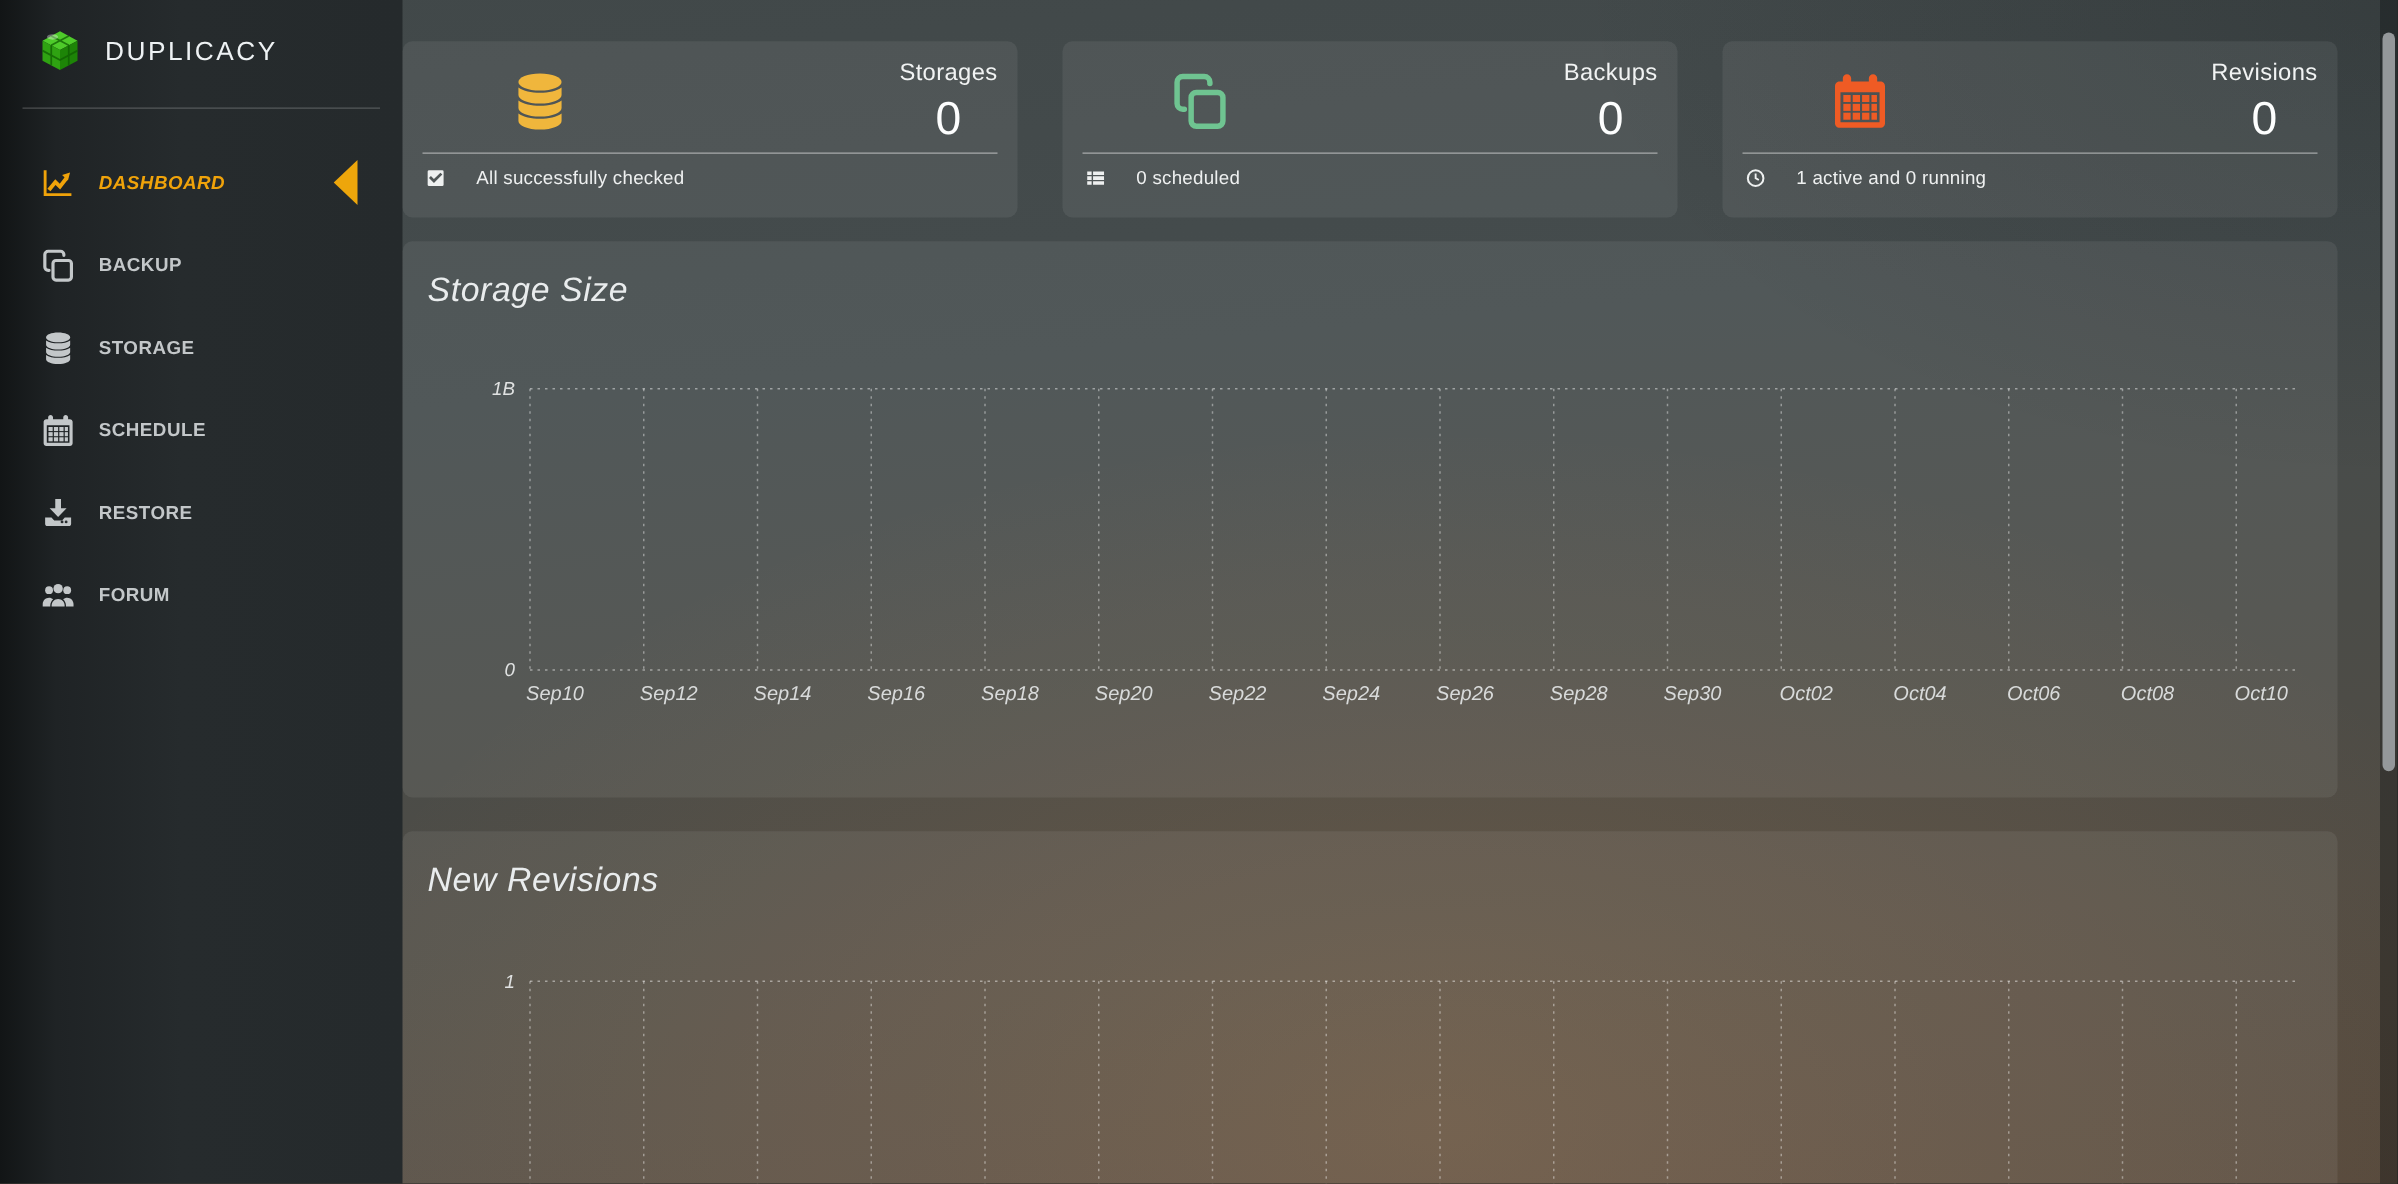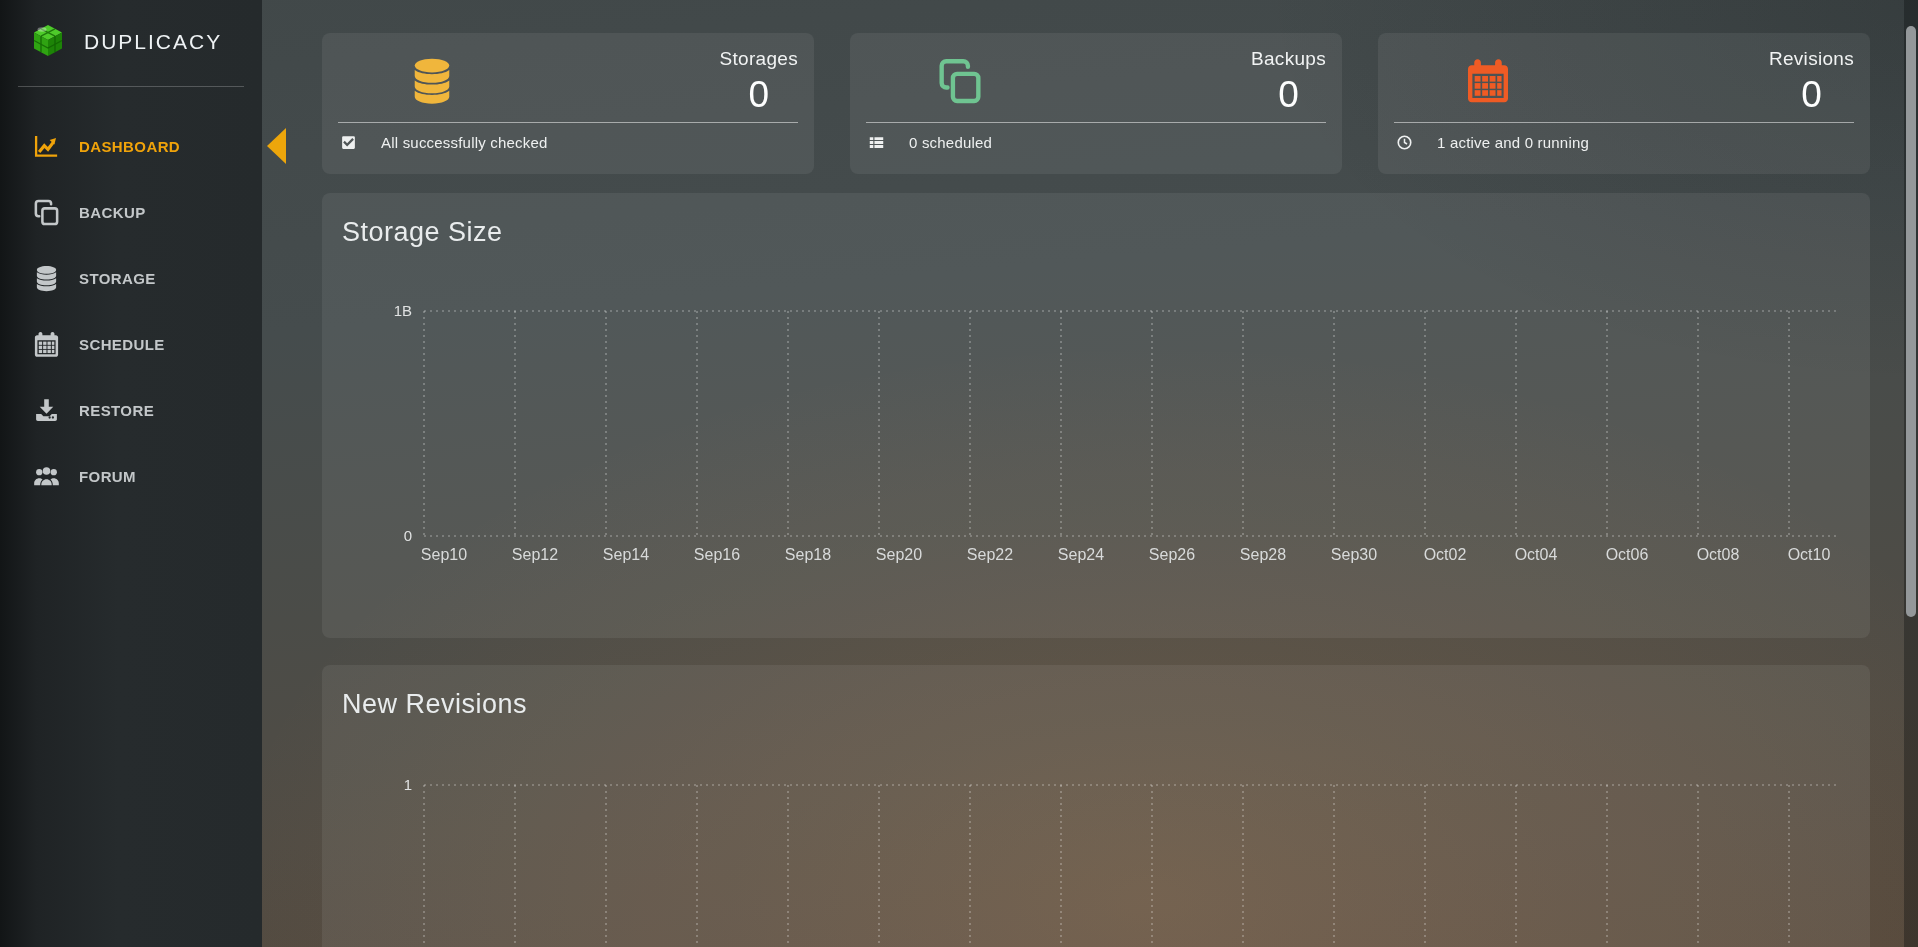--- a/index.html
+++ b/index.html
@@ -5,49 +5,49 @@
   html,body{margin:0;padding:0;background:#222;}
   .app{
     position:relative;width:1918px;height:947px;overflow:hidden;
     font-family:"Liberation Sans",sans-serif;
     background:
       radial-gradient(1500px 900px at 60% 95%, rgba(214,148,84,0.18), rgba(214,148,84,0) 62%),
       radial-gradient(1200px 700px at 100% 0%, rgba(10,16,18,0.22), rgba(10,16,18,0) 55%),
       linear-gradient(175deg,#414849 0%,#454c4d 32%,#4b4c48 58%,#514c44 78%,#55493d 100%);
   }
   
-  .sidebar{position:absolute;left:0;top:0;width:262px;height:947px;
+  .sidebar{position:absolute;left:0;top:0;width:322px;height:947px;
     background:linear-gradient(90deg,#121516 0%,#1f2325 14%,#262b2d 45%,#252a2c 100%);}
   .brand{position:absolute;left:28px;top:22px;display:flex;align-items:center;gap:16px;}
   .brand-name{font-size:21px;color:#eef2f4;letter-spacing:2px;}
   .logo{width:40px;height:40px;display:inline-block;}
   .brand-divider{position:absolute;left:18px;right:18px;top:86px;border-top:1px solid rgba(255,255,255,0.22);}
   .menu{position:absolute;left:0;right:0;top:113px;}
   .side-item{height:66px;display:flex;align-items:center;padding-left:30px;gap:17px;cursor:pointer;
     color:#c3c7c9;font-size:15px;font-weight:bold;letter-spacing:.4px;}
   .side-item .icon{width:32px;display:flex;justify-content:center;}
   .side-item svg{width:29px;height:29px;}
-  .side-item.active{color:#f0a30a;}
+  .side-item.active{color:#f0a30a;font-style:italic;}
   .arrow{position:absolute;left:267px;top:128px;width:0;height:0;
     border-top:18px solid transparent;border-bottom:18px solid transparent;border-right:19px solid #eda60b;}
   
   .stats{position:absolute;left:322px;top:33px;width:1548px;height:141px;display:flex;gap:36px;}
   .stat-card{position:relative;flex:1;background:rgba(238,244,244,0.075);border-radius:8px;}
   .stat-ico{position:absolute;left:85px;top:22px;}
   .stat-ico svg{width:50px;height:52px;}
   .stat-text{position:absolute;right:16px;top:15px;text-align:center;}
   .stat-label{font-size:19px;color:#f1f3f3;letter-spacing:.3px;}
   .stat-value{font-size:37px;color:#fdfefe;margin-top:6px;line-height:1;}
   .stat-divider{position:absolute;left:16px;right:16px;top:89px;border-top:1px solid rgba(255,255,255,0.5);}
   .stat-footer{position:absolute;left:18px;top:101px;display:flex;align-items:flex-end;gap:24px;
     color:#eef0f0;font-size:15px;letter-spacing:.2px;}
   .foot-ico{display:flex;}
   .foot-ico svg{width:17px;height:17px;}
   
-  .panel{position:absolute;left:322px;width:1548px;background:rgba(238,244,244,0.075);border-radius:8px;}
+  .panel{position:absolute;left:322px;width:1548px;background:rgba(238,244,244,0.075);border-radius:8px;font-style:italic;}
   .panel-storage{top:193px;height:445px;}
   .panel-revisions{top:665px;height:330px;}
   .panel h2{margin:0;position:absolute;left:20px;top:24px;font-size:27px;font-weight:400;
     color:#e9eced;letter-spacing:.5px;}
   .chart,.chart svg{position:absolute;left:0;top:0;}
   .vgrid{stroke:rgba(255,255,255,0.40);stroke-width:1.2;stroke-dasharray:2 4;}
   .hgrid{stroke:rgba(255,255,255,0.45);stroke-width:1.2;stroke-dasharray:2 4;}
   .ytick{fill:#e0e2e2;font-size:15px;text-anchor:end;}
   .xtick{fill:#d8dada;font-size:16px;text-anchor:middle;}
   

